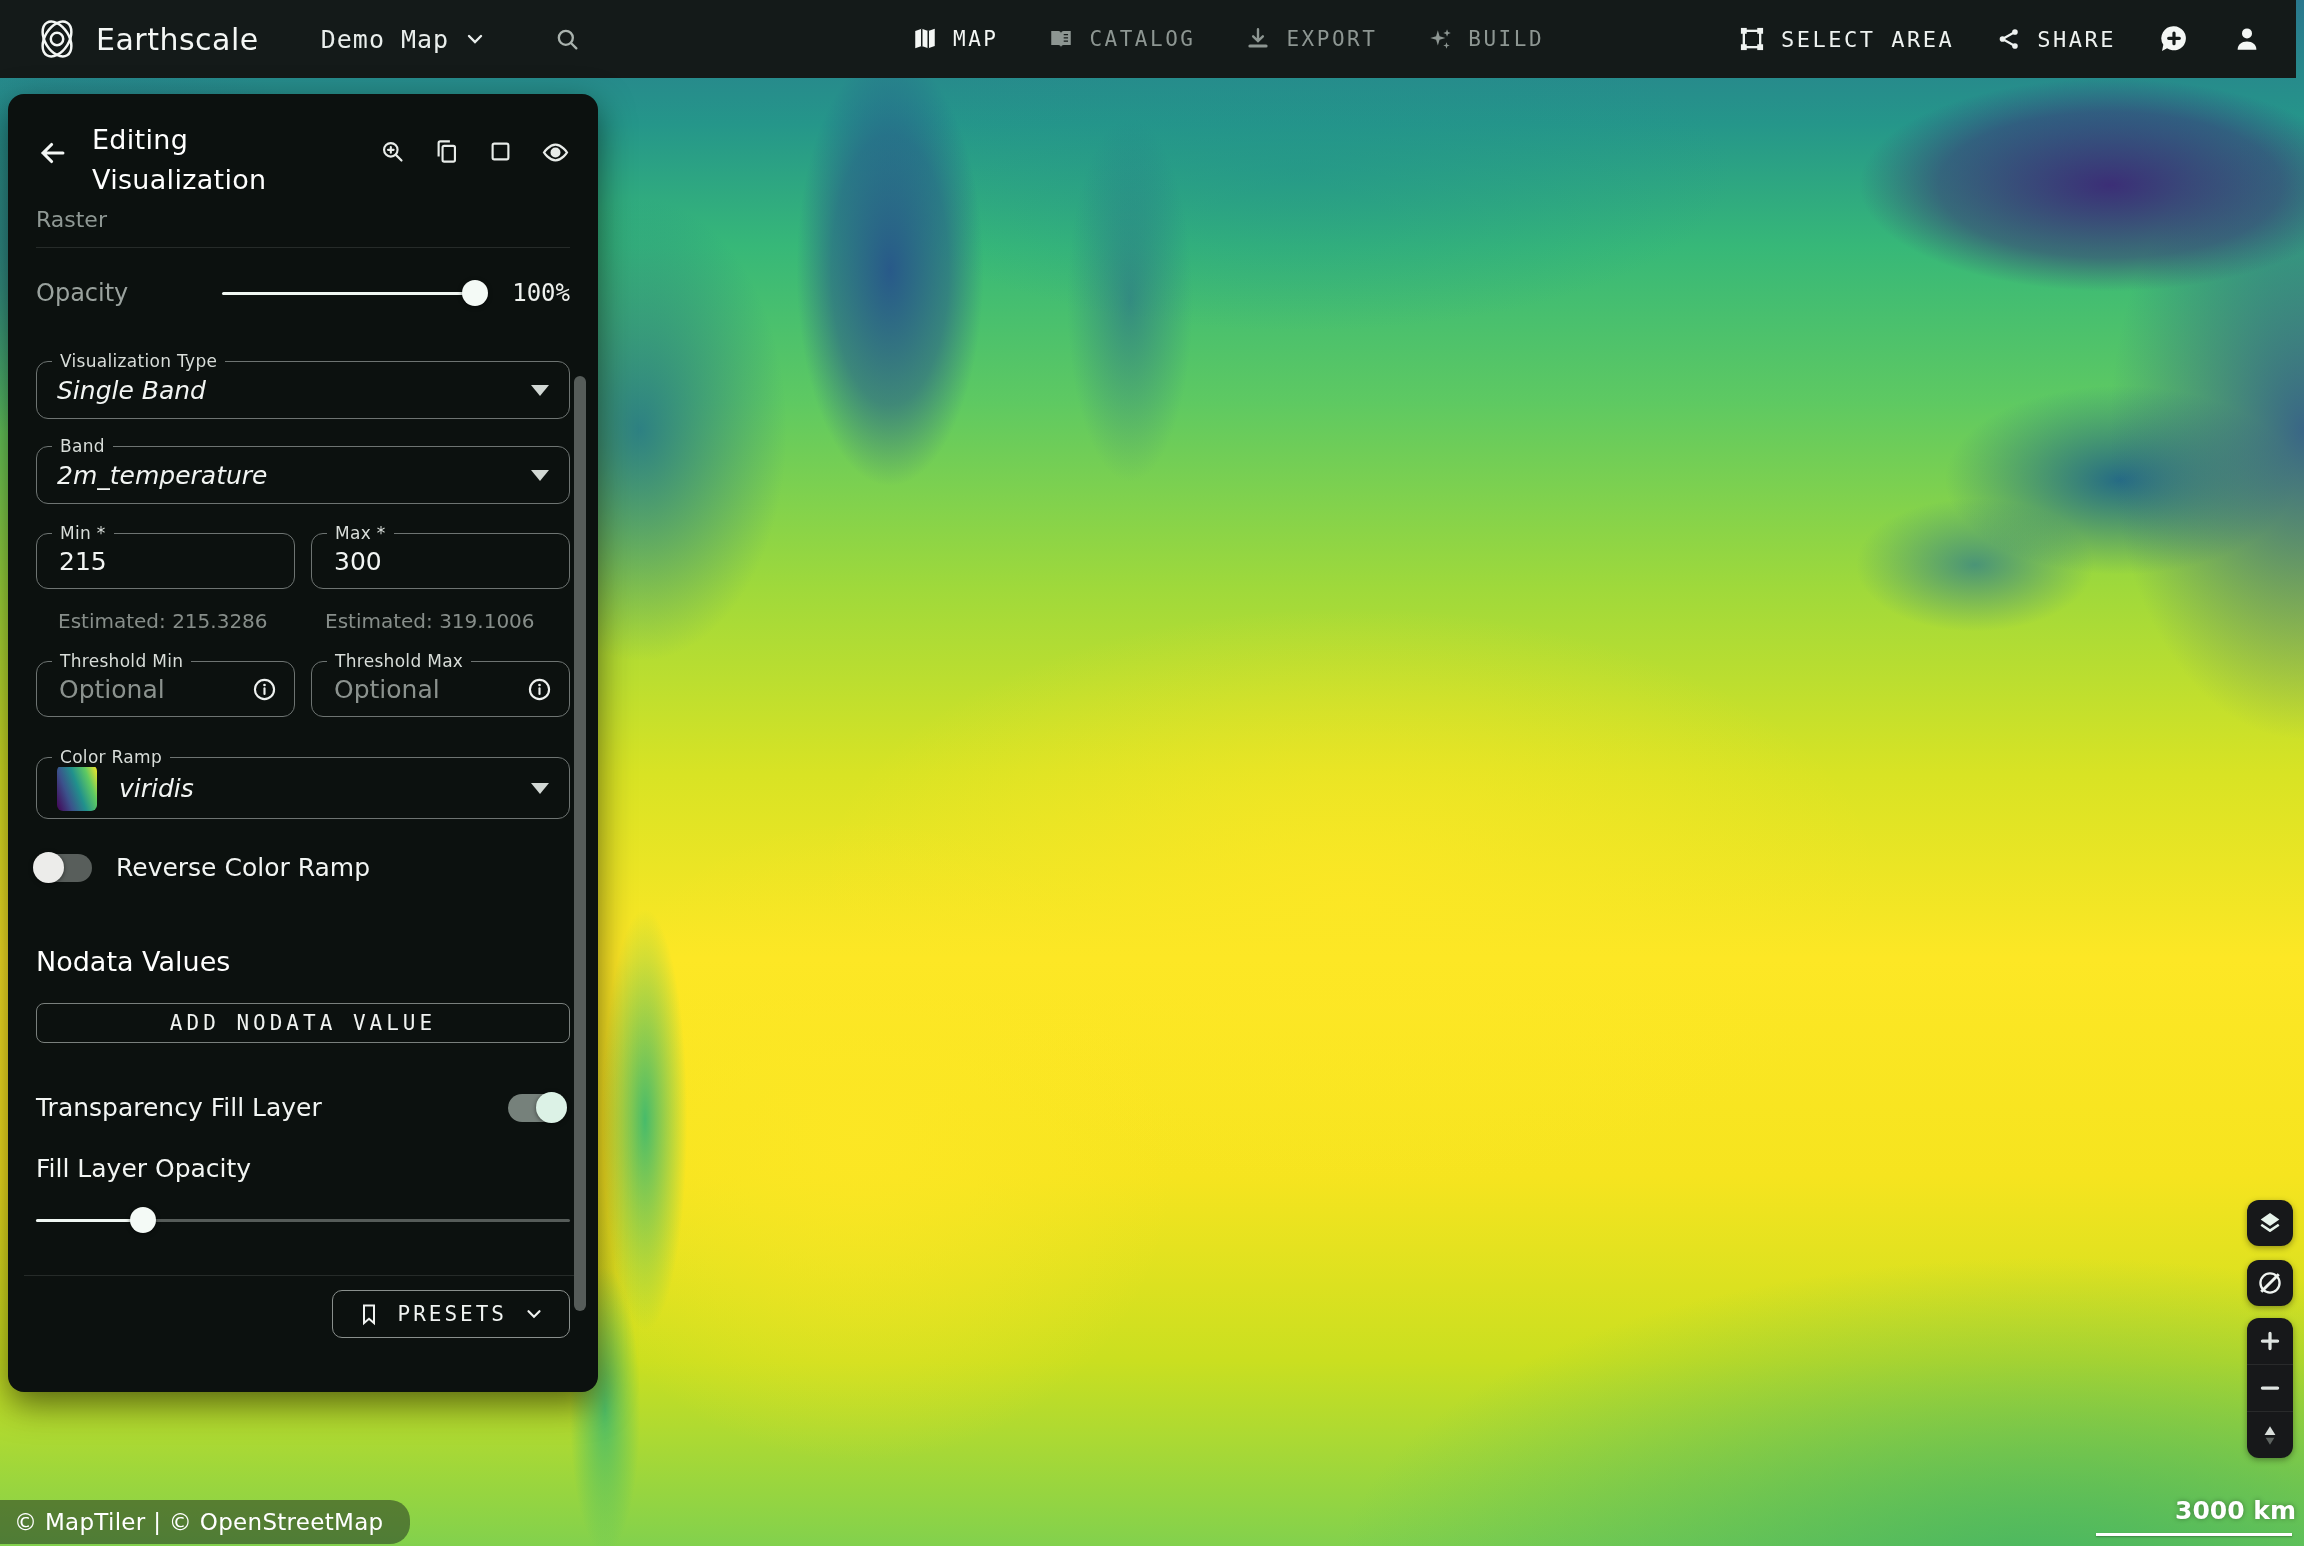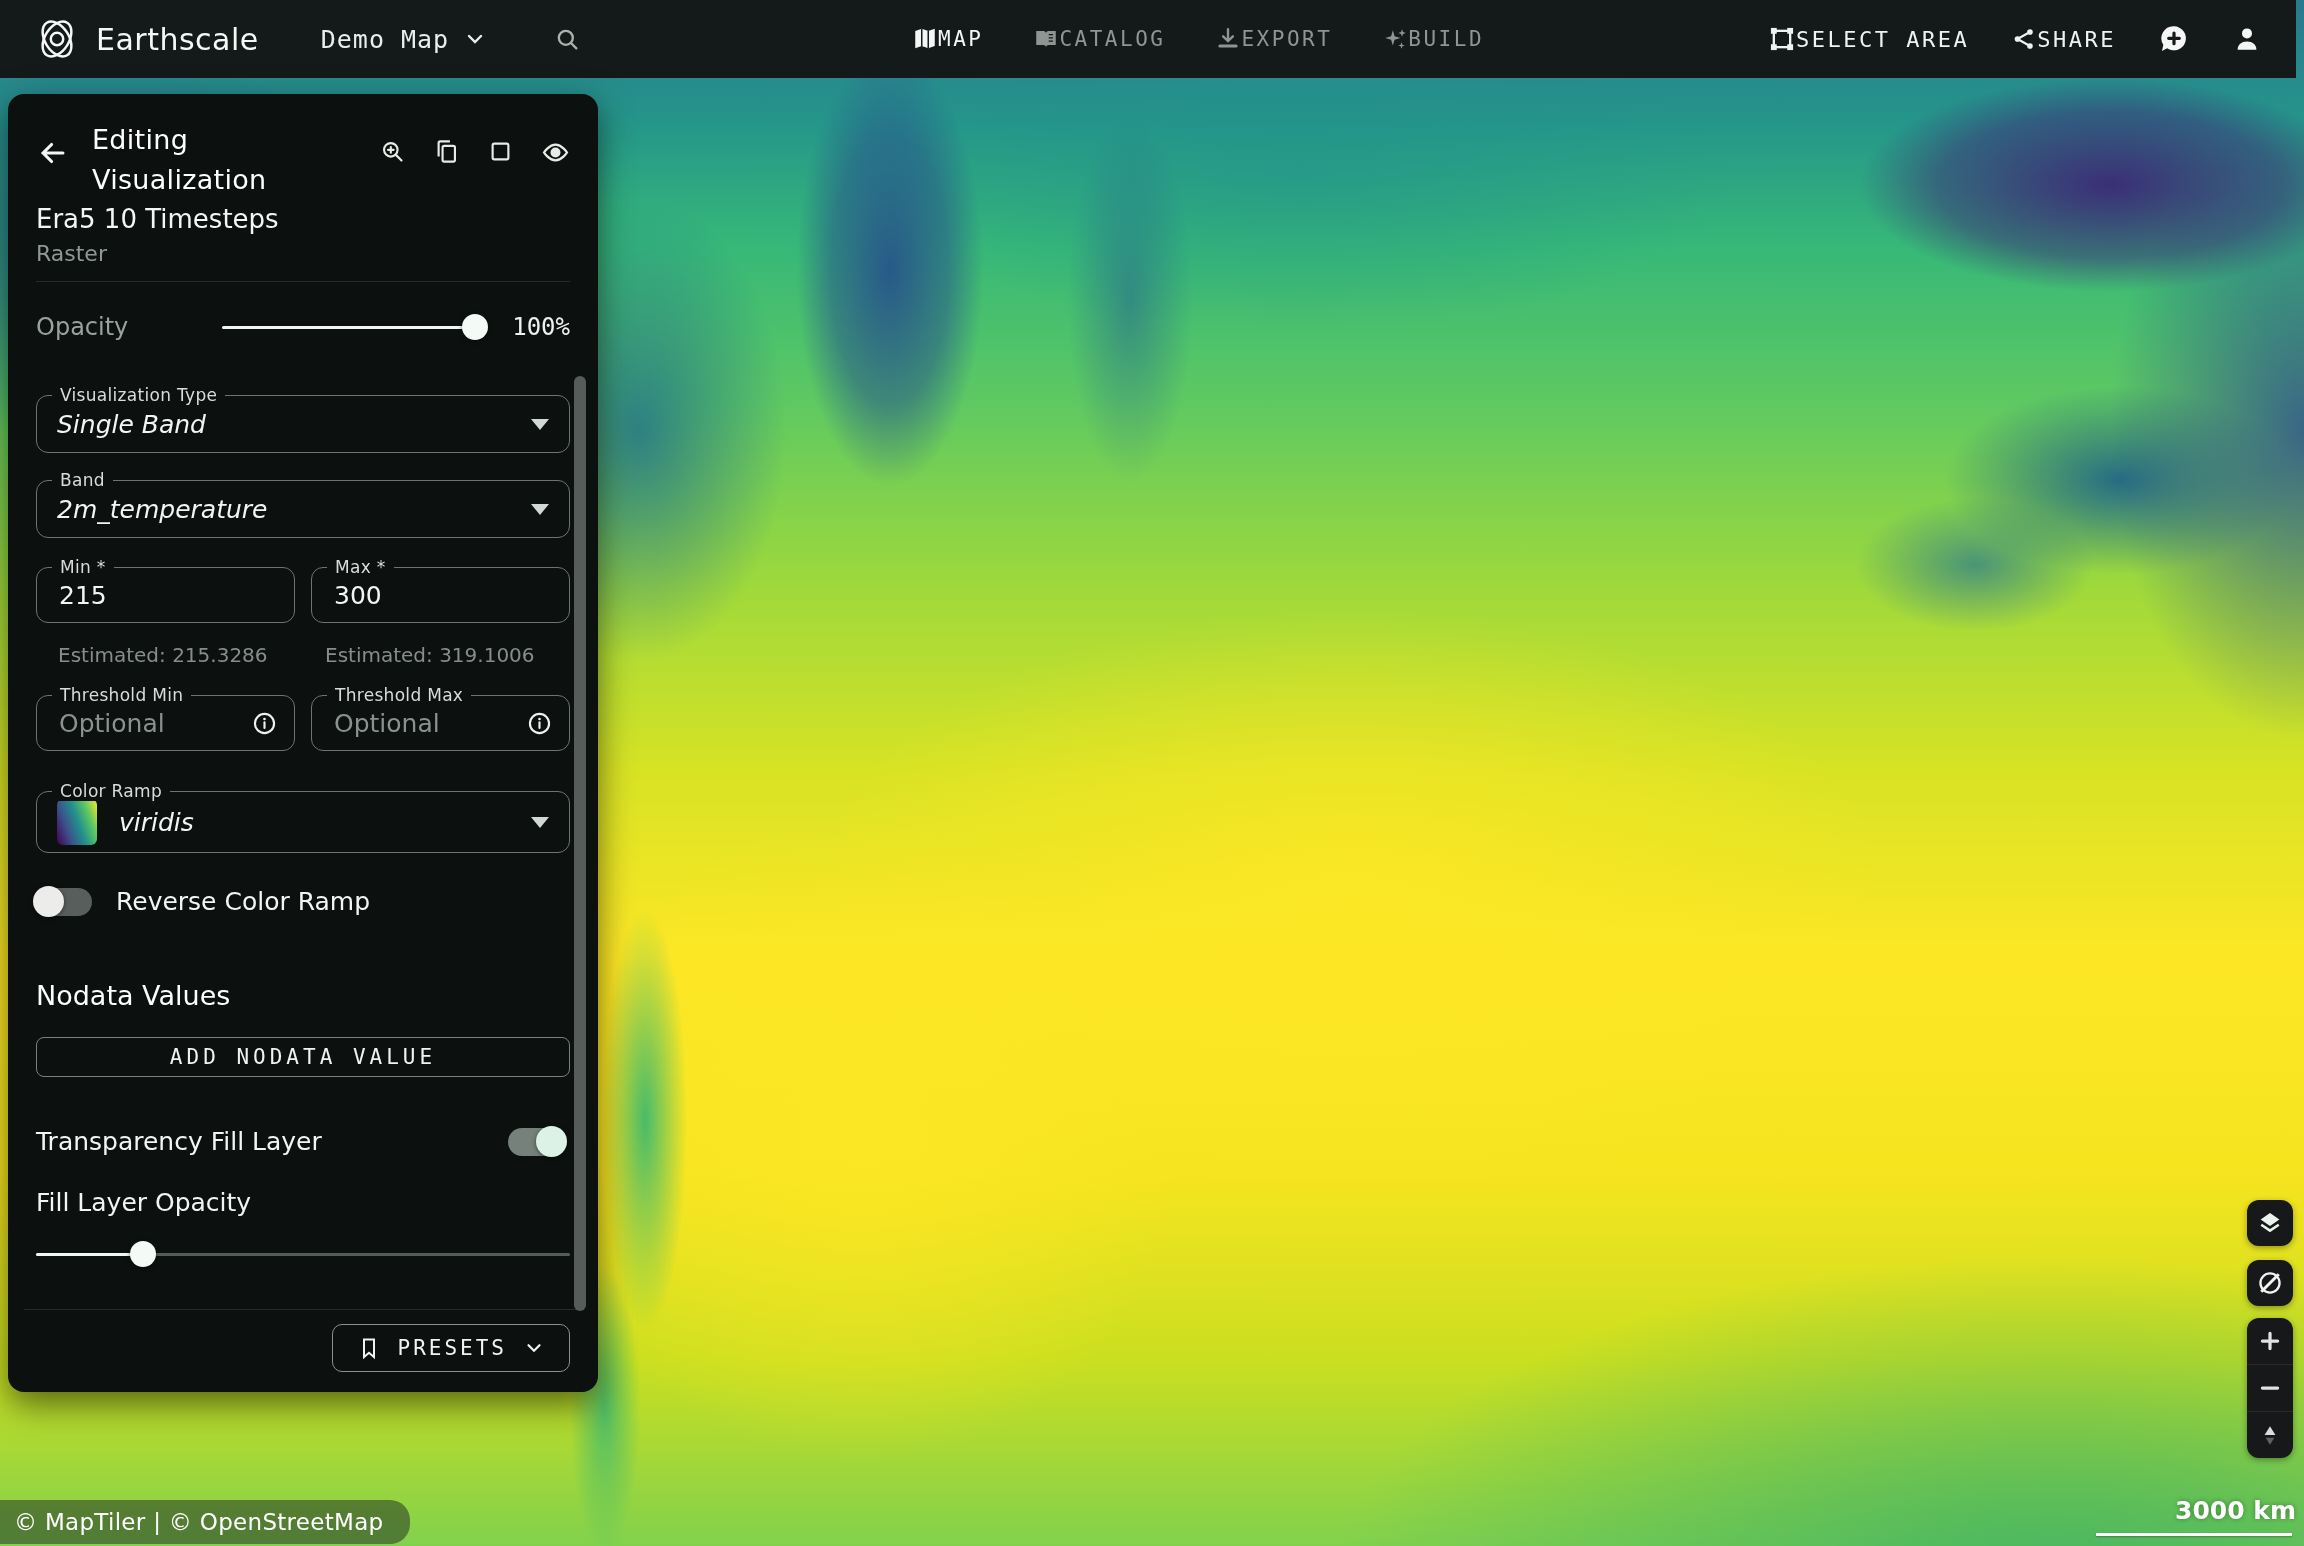--- a/index.html
+++ b/index.html
@@ -27,21 +27,21 @@
 
   
   .topbar{position:absolute;top:0;left:0;right:8px;height:78px;background:#141a19;z-index:8;
     display:flex;align-items:center;padding:0 34px;box-sizing:border-box;}
   .brand{display:flex;align-items:center;gap:16px;}
   .brand-name{color:#f4f7f5;font-size:30px;letter-spacing:.5px;}
   .mapsel{display:flex;align-items:center;gap:14px;margin-left:62px;cursor:pointer;}
   .mapsel span{font-family:"DejaVu Sans Mono",monospace;font-size:25px;color:#e9eeec;letter-spacing:1px;}
   .search-btn{margin-left:66px;display:flex;align-items:center;}
   .centernav{position:absolute;left:912px;display:flex;align-items:center;gap:50px;height:78px;}
-  .navitem{display:flex;align-items:center;cursor:pointer;}
+  .navitem{display:flex;align-items:center;gap:15px;cursor:pointer;}
   .navitem span{font-family:"DejaVu Sans Mono",monospace;font-size:21px;letter-spacing:2.5px;color:#8d9692;}
   .navitem.active span{color:#f4f7f5;}
   .rightnav{margin-left:auto;display:flex;align-items:center;gap:42px;}
   .rightnav .navitem span{font-size:22px;color:#eef2f0;}
 
   
   .panel{position:absolute;left:8px;top:94px;width:590px;height:1298px;background:#0c110f;border-radius:16px;
     z-index:9;box-shadow:0 12px 34px rgba(0,0,0,.55);padding:26px 28px;box-sizing:border-box;color:#f2f5f3;}
   .phead{display:flex;align-items:flex-start;}
   .backbtn{margin-top:16px;cursor:pointer;}
@@ -248,21 +248,20 @@
         </div>
         <div class="ic">
           <svg width="29" height="29" viewBox="0 0 24 24" fill="none" stroke="#e8ece9" stroke-width="1.9">
             <path d="M2.5 12S6.5 5.5 12 5.5 21.5 12 21.5 12 17.5 18.5 12 18.5 2.5 12 2.5 12z"></path>
             <circle cx="12" cy="12" r="3.2" fill="#e8ece9"></circle>
             </svg>
         </div>
       </div>
     </div>
 
-    <div class="layer-name">Era5 10 Timesteps</div>
     <div class="layer-type">Raster</div>
     <div class="divider"></div>
 
     <div class="opacity-row">
       <div class="lbl">Opacity</div>
       <div class="slider">
         <div class="fill" style="right:0;"></div>
         <div class="knob" style="right:-2px;"></div>
       </div>
       <div class="op-val">100%</div>

